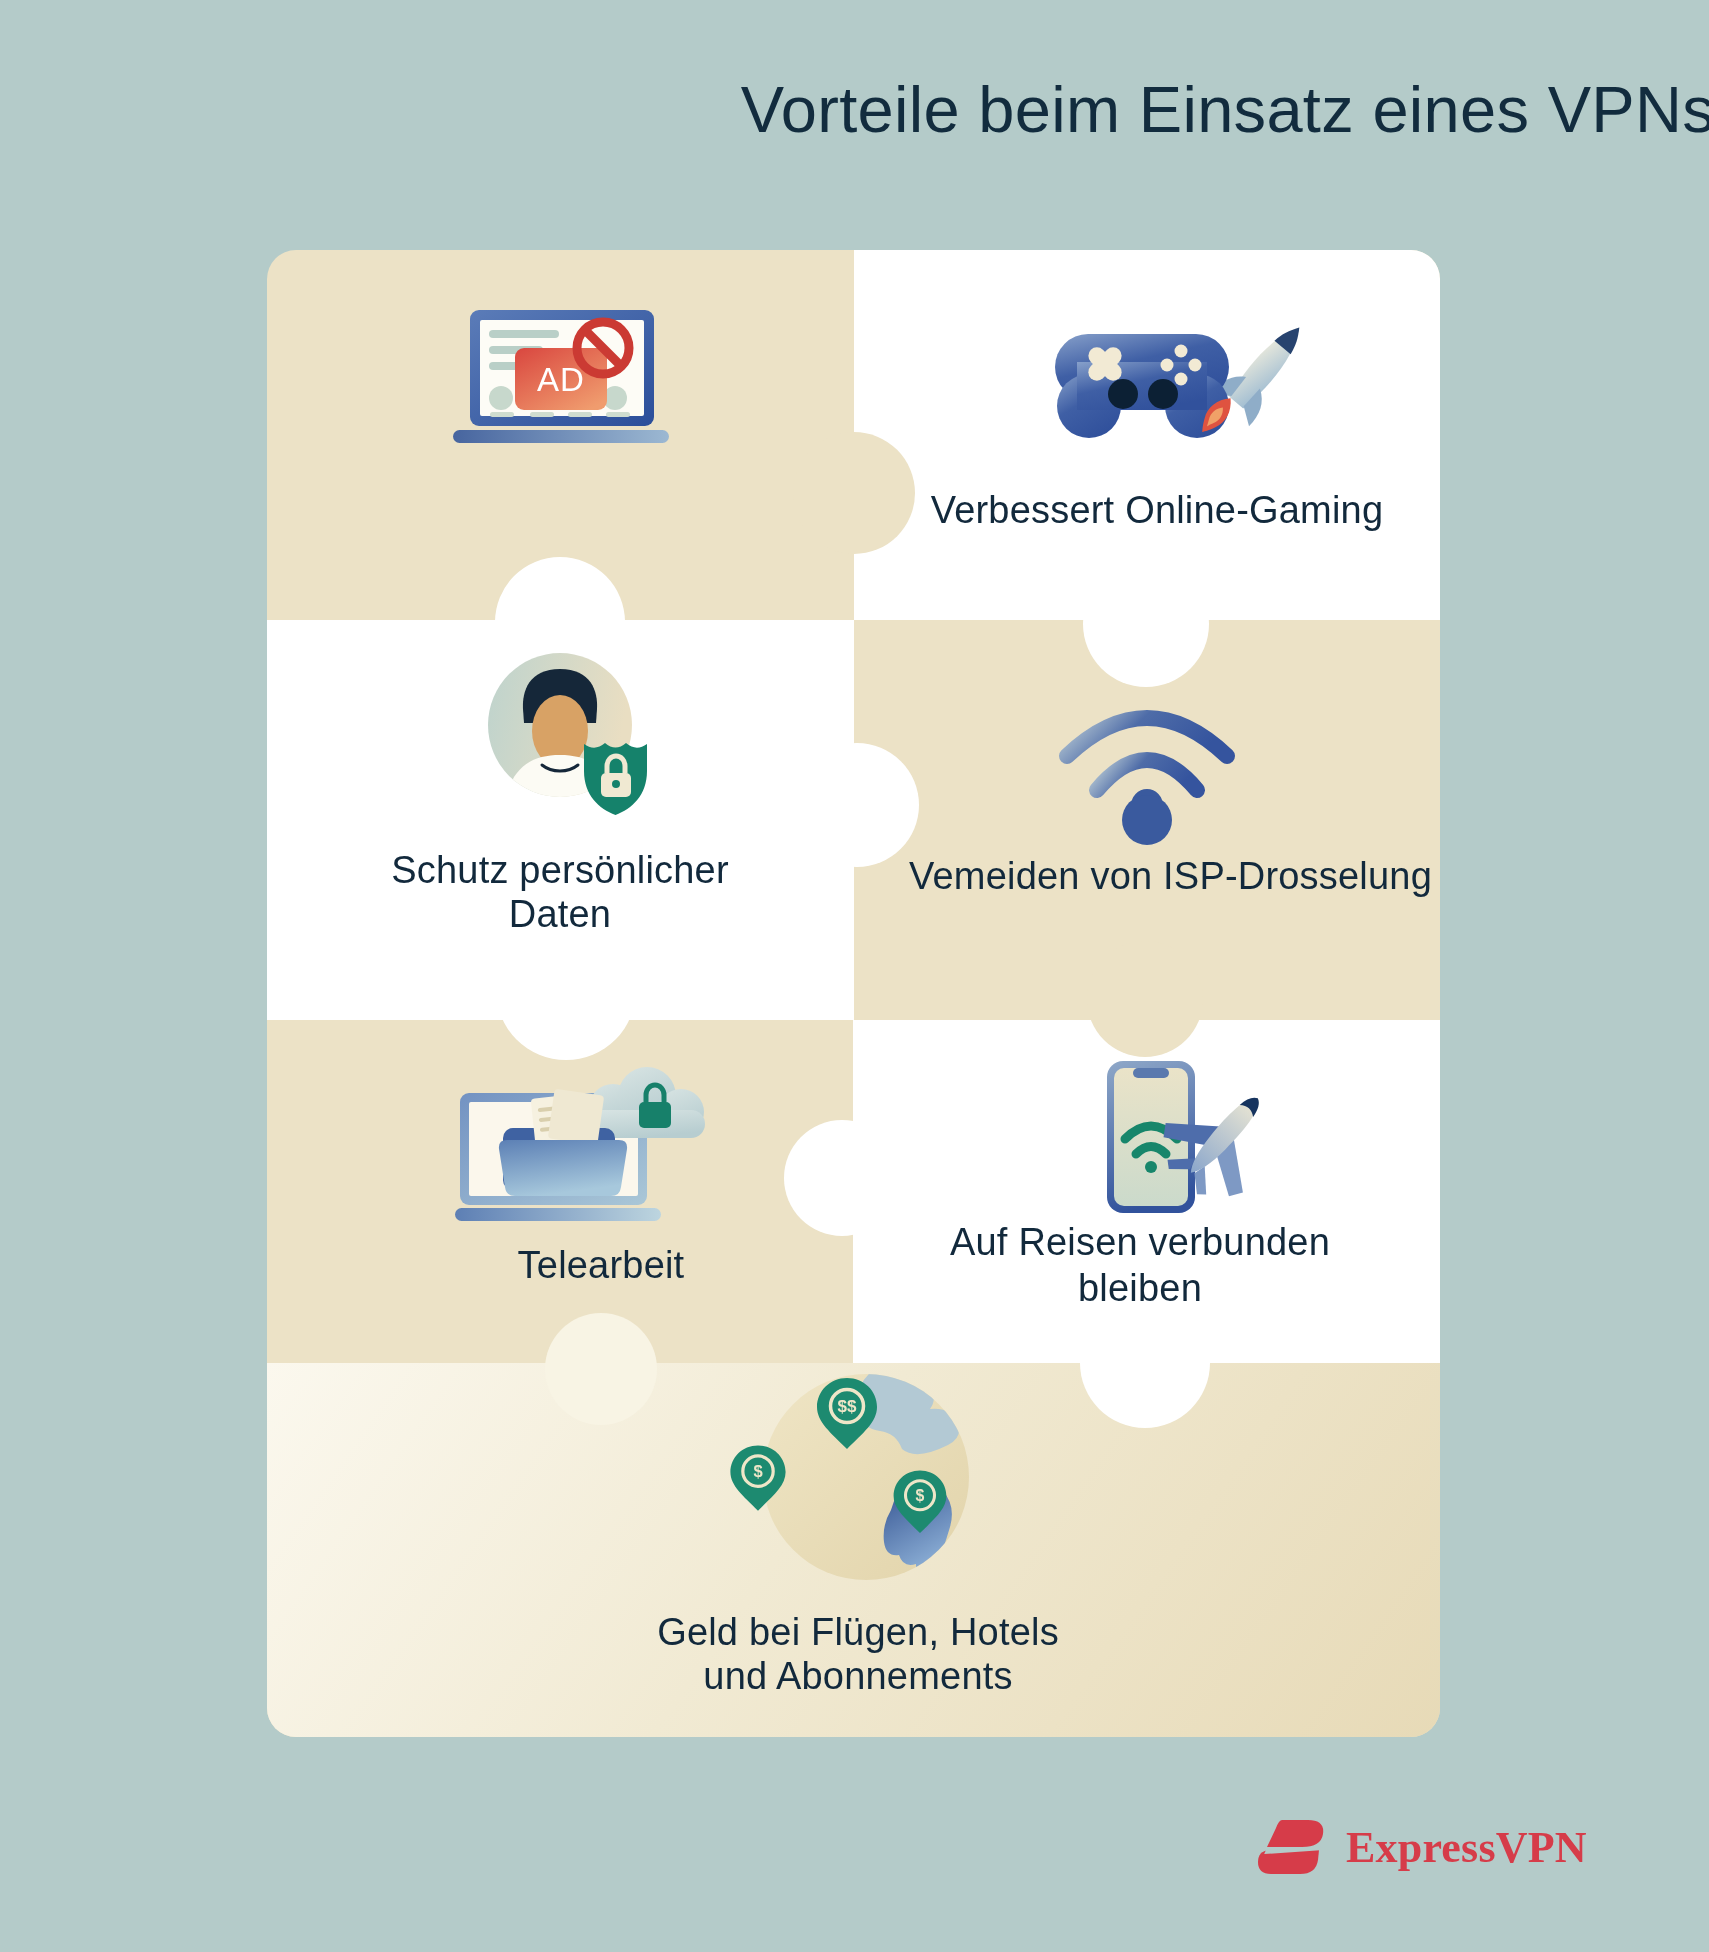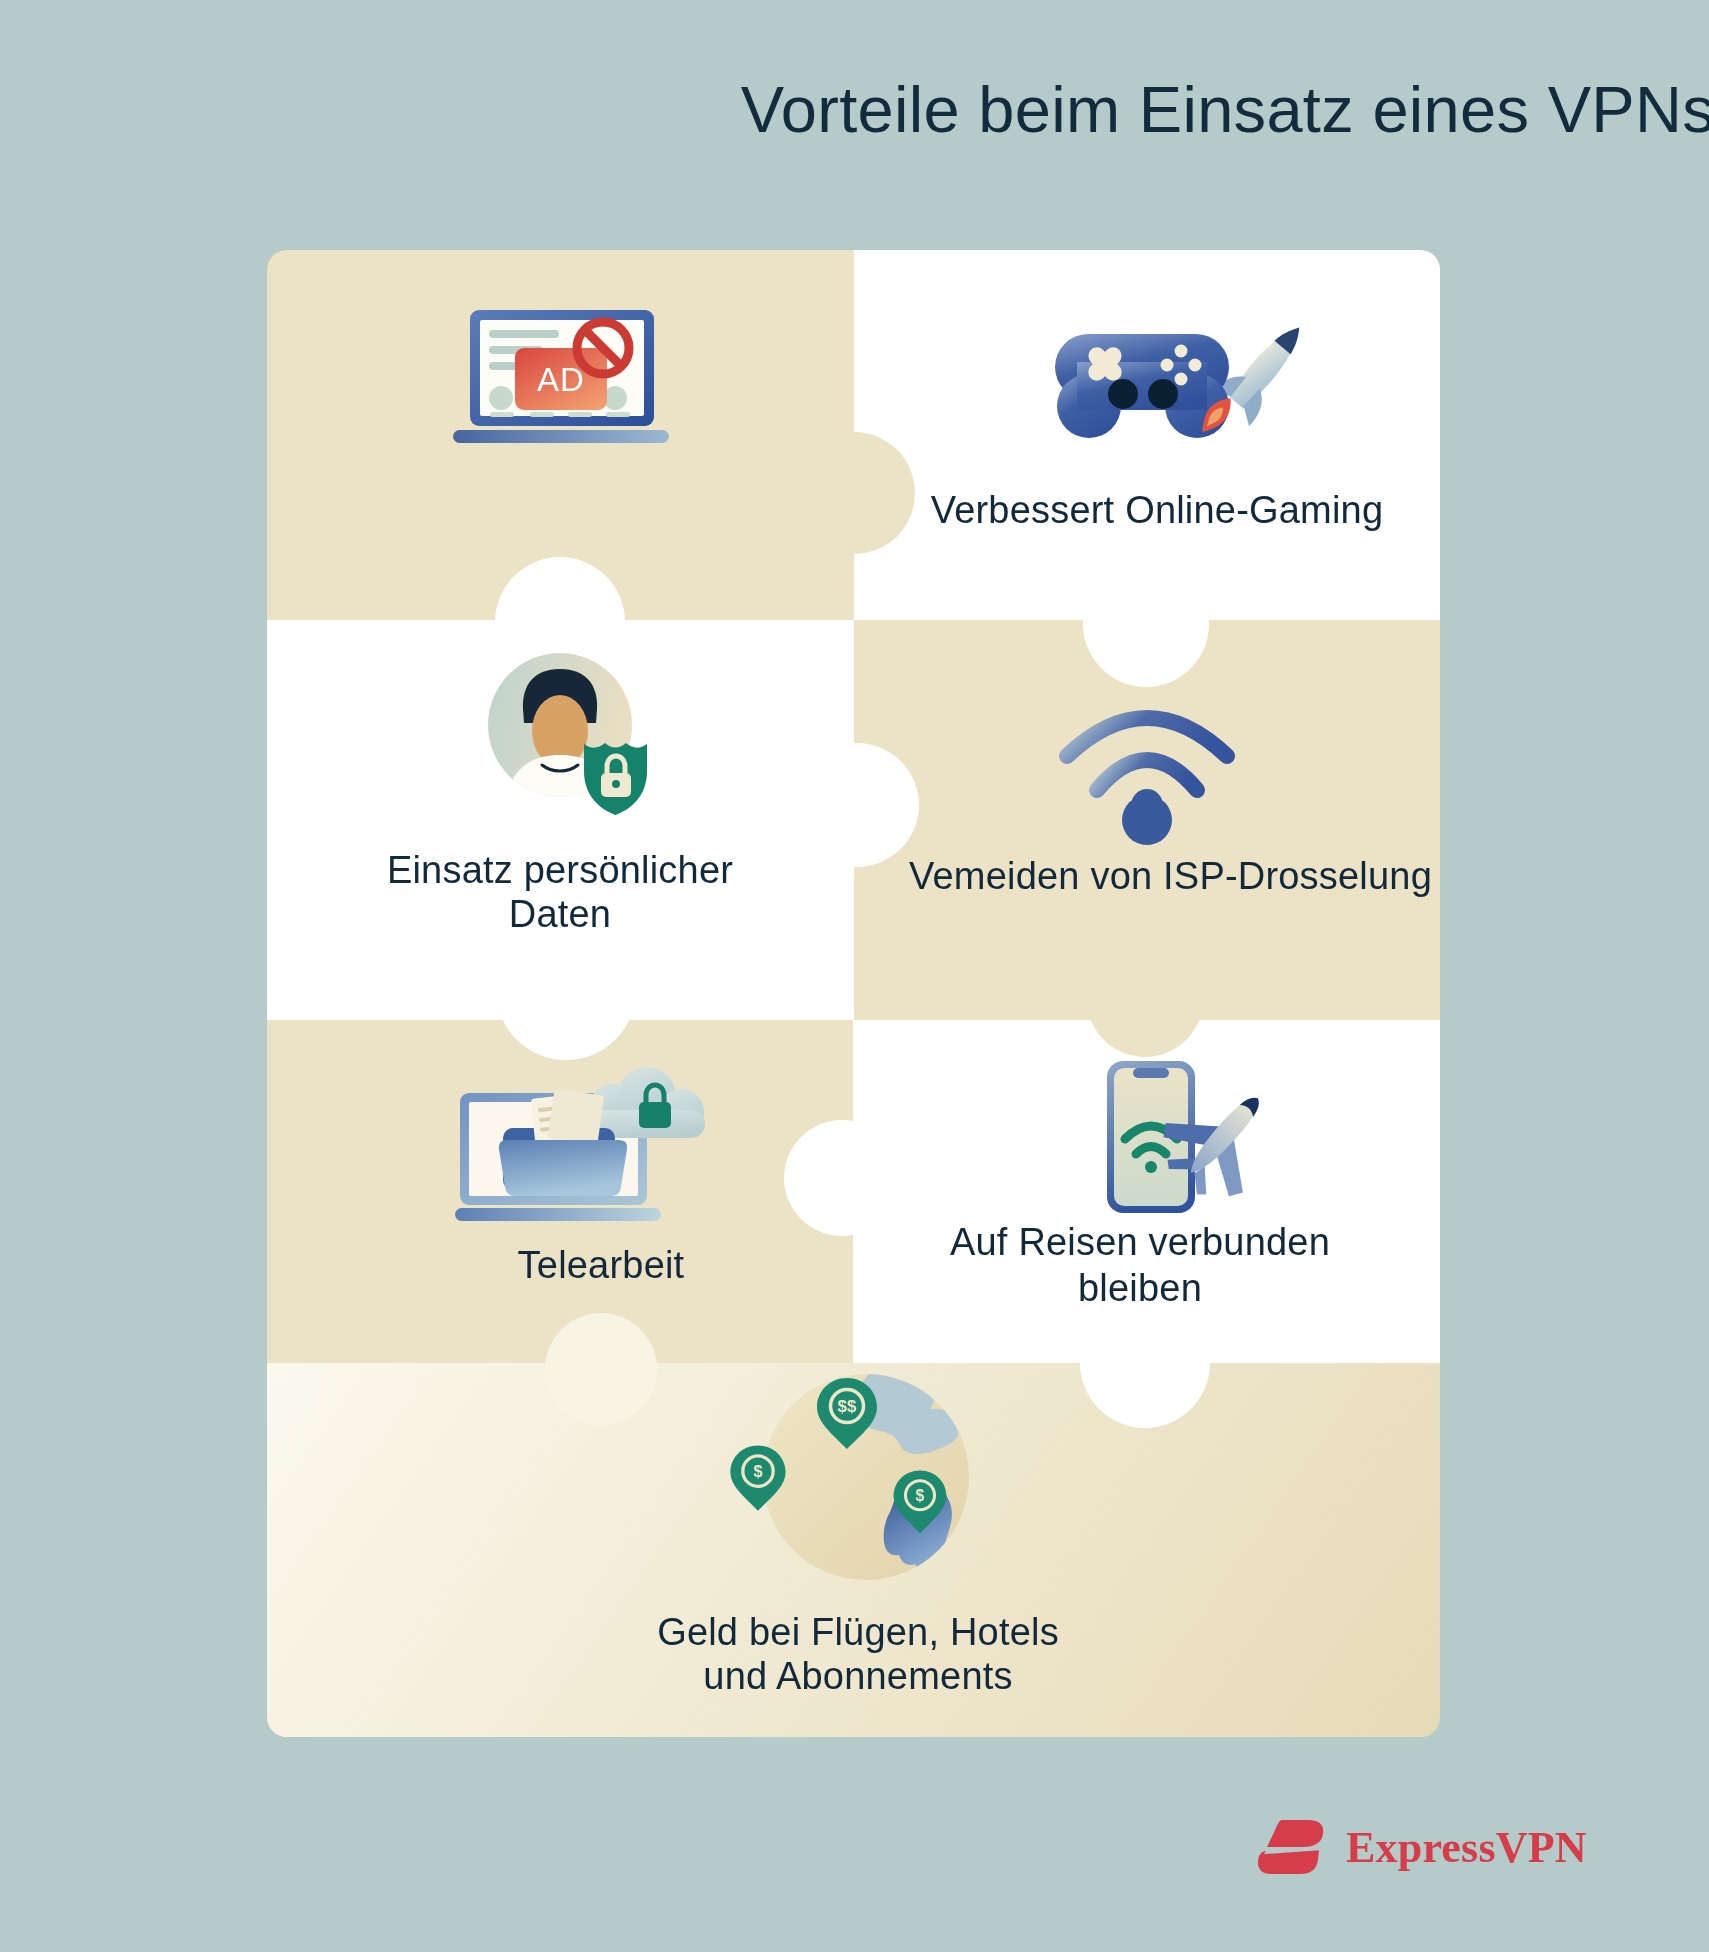--- a/index.html
+++ b/index.html
@@ -1,21 +1,21 @@
 <!DOCTYPE html>
 <html><head>
 <meta charset="utf-8">
 <style>
   html,body { margin:0; padding:0; background:#b4cbc9; }
   .stage { position:relative; width:1709px; height:1952px; background:#b4cbc9; overflow:hidden;
            font-family:"Liberation Sans", sans-serif; }
   .title { position:absolute; top:72px; left:0; width:100%; text-align:right;
            font-size:65px; font-weight:500; color:#122c3e; letter-spacing:0.3px;padding-left:6px; }
   .card  { position:absolute; left:267px; top:250px; width:1173px; height:1487px;
-           border-radius:20px; background:#ece2c6; overflow:hidden; }
+           border-radius:29px; background:#ece2c6; overflow:hidden; }
   .region { position:absolute; }
   .r1-right { left:587px; top:0; width:586px; height:370px; background:#ffffff; }
   .r2-left  { left:0; top:370px; width:587px; height:400px; background:#ffffff; }
   .r3-right { left:586px; top:770px; width:587px; height:343px; background:#ffffff; }
   .r4       { left:0; top:1113px; width:1173px; height:374px;
               background:linear-gradient(125deg,#fbf8ee 0%,#f1ead3 45%,#e7dab7 100%); }
   .knob { position:absolute; border-radius:50%; }
   .k-beige { background:#ece2c6; }
   .k-white { background:#ffffff; }
   .k-cream { background:#f8f4e4; }
@@ -328,21 +328,21 @@
         <g transform="translate(198,152) scale(0.88)">
           <path d="M0,-30 C17,-30 30,-17 30,-1 C30,14 16,25 0,41 C-16,25 -30,14 -30,-1 C-30,-17 -17,-30 0,-30 Z" fill="#1d8a70"></path>
           <circle cx="0" cy="-2" r="16.5" fill="none" stroke="#efe6c8" stroke-width="3.5"></circle>
           <text x="0" y="4" text-anchor="middle" font-size="18" font-weight="bold" fill="#efe6c8">$</text>
         </g>
       </svg>
     </div>
 
     <div class="lbl lbl-gaming">Verbessert Online-Gaming</div>
     <div class="lbl lbl-data">
-      <div>Einsatz persönlicher</div>
+      <div>Schutz persönlicher</div>
       <div>Daten</div>
     </div>
     <div class="lbl lbl-isp">Vemeiden von ISP-Drosselung</div>
     <div class="lbl lbl-tele">Telearbeit</div>
     <div class="lbl lbl-travel">
       <div>Auf Reisen verbunden</div>
       <div>bleiben</div>
     </div>
     <div class="lbl lbl-savings">
       <div>Geld bei Flügen, Hotels</div>

